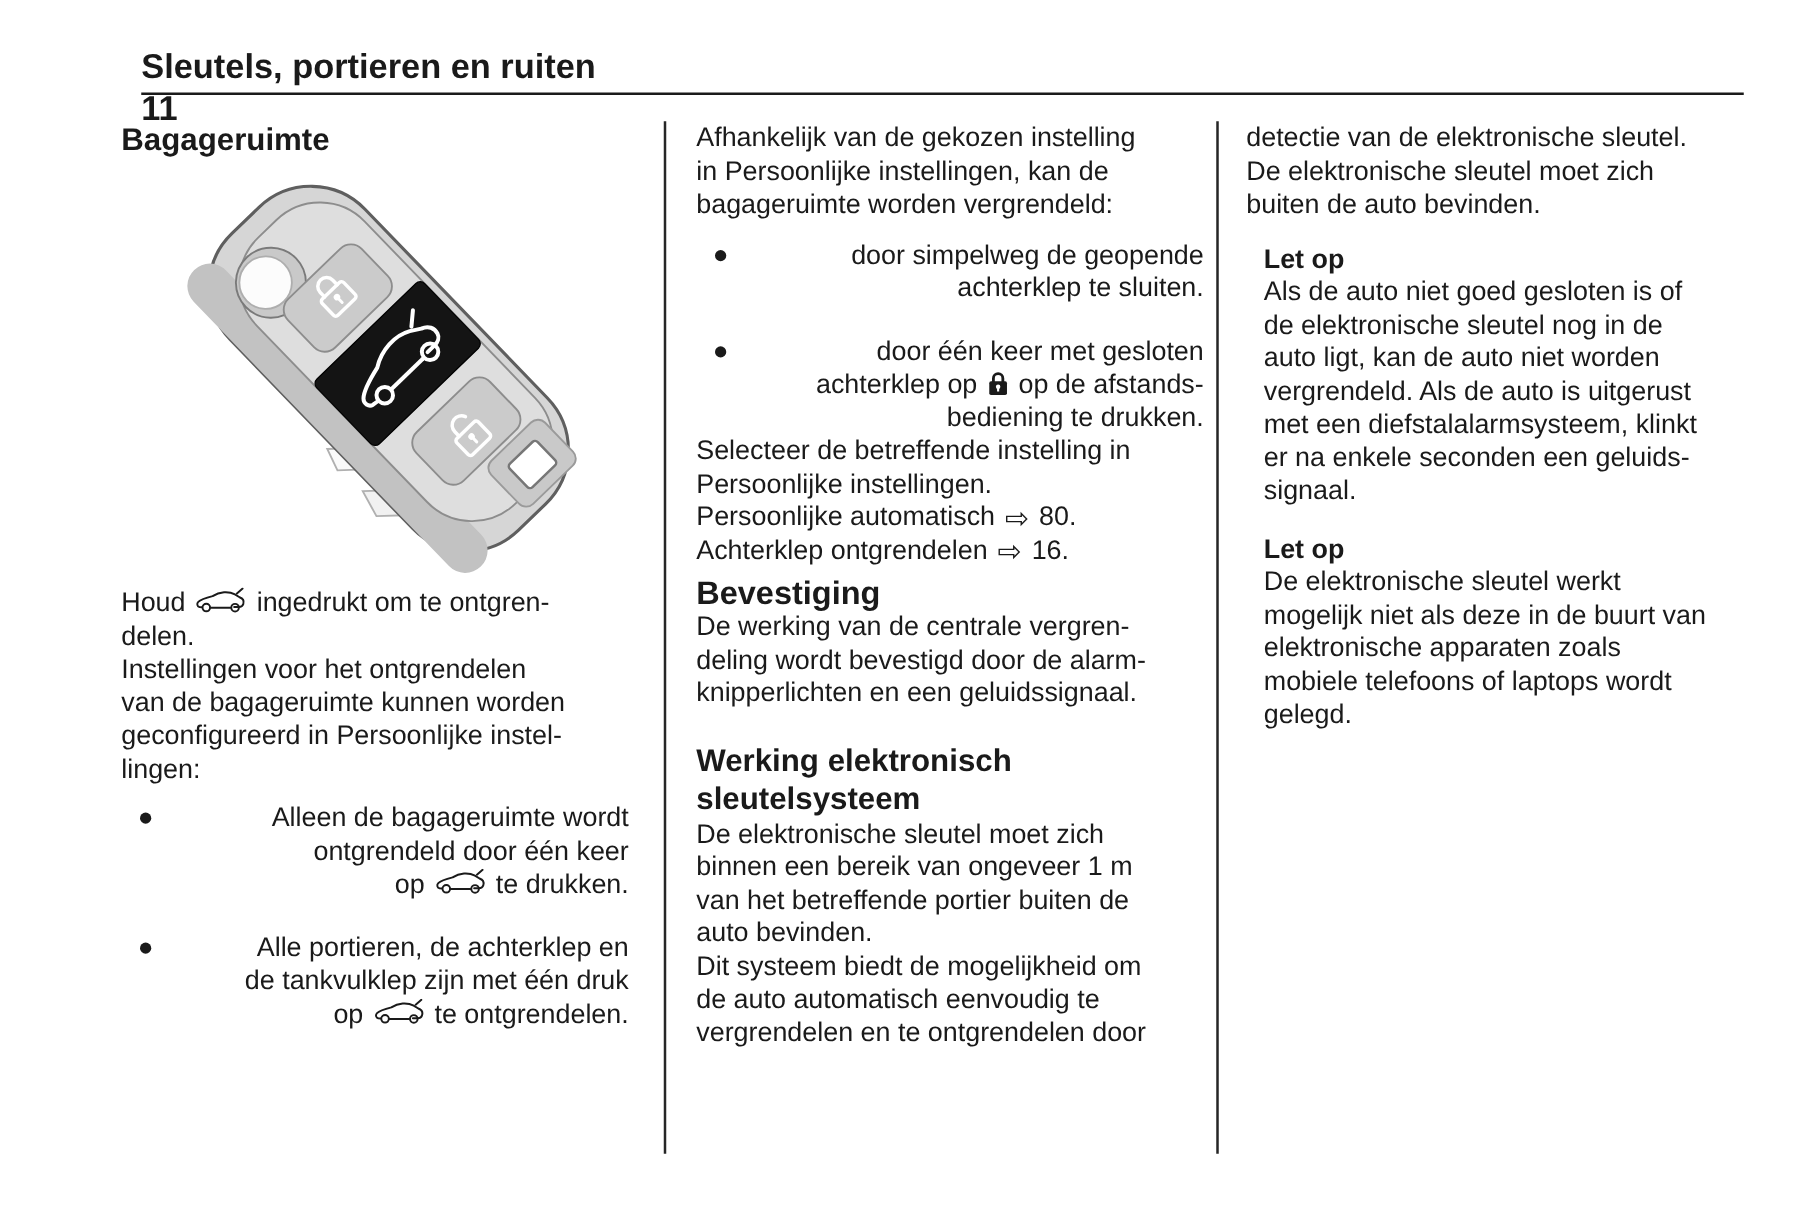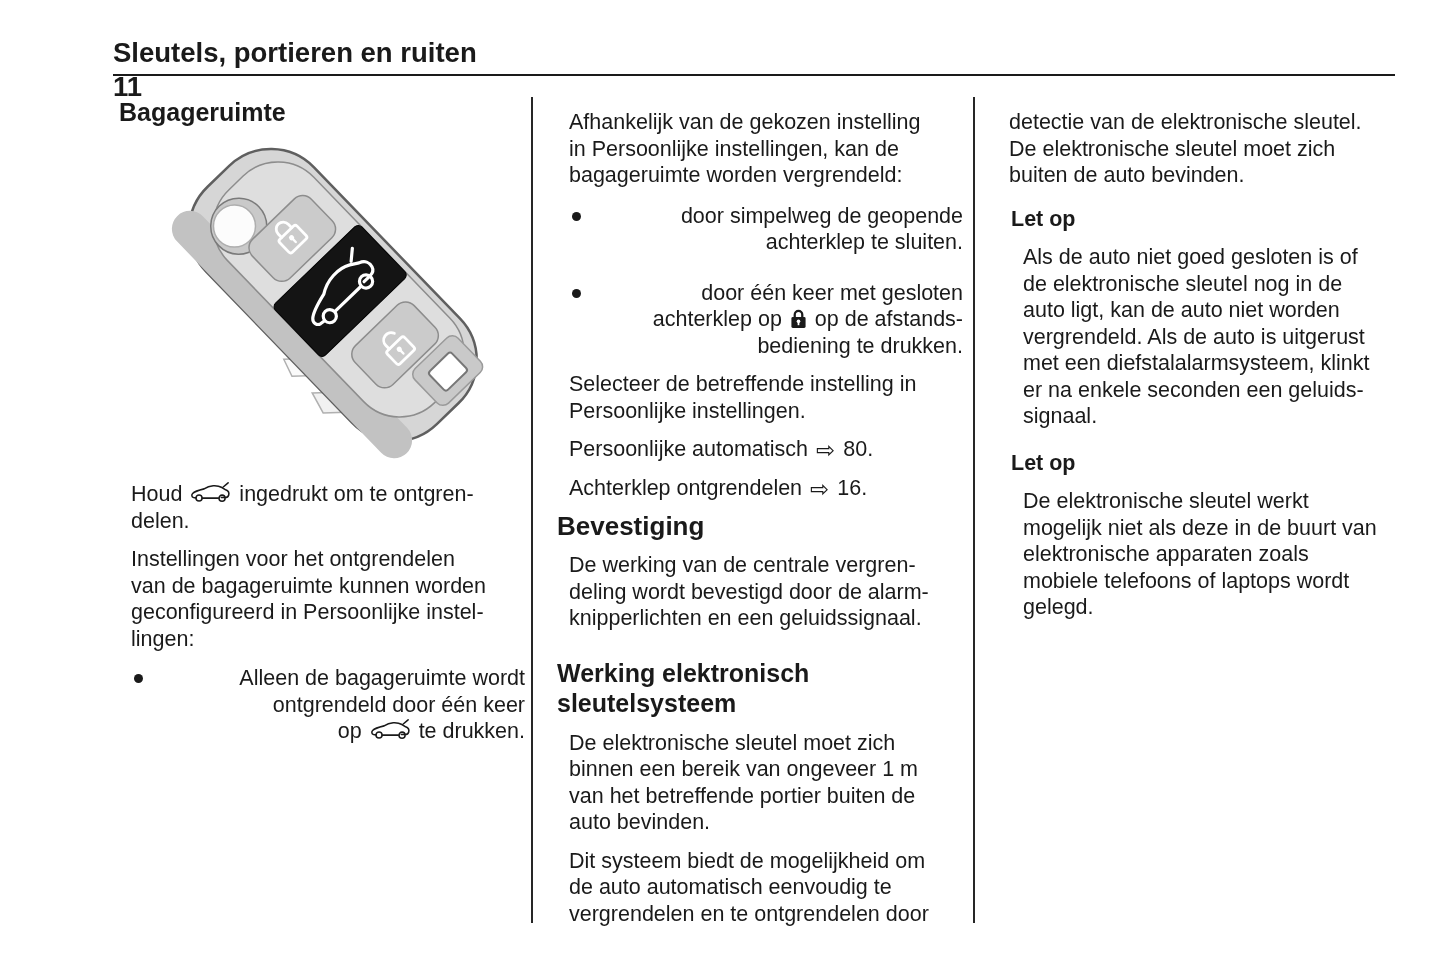--- a/index.html
+++ b/index.html
@@ -8,22 +8,22 @@
     font-family:"Liberation Sans","DejaVu Sans",sans-serif; color:#1a1a1a;
   }
   .header { position:absolute; top:36px; left:113px; width:1282px;
     display:flex; justify-content:flex-end; align-items:baseline;
     font-weight:bold; font-size:27.5px; line-height:34px;flex-direction:column; }
   .pagenum { width:118px; text-align:left; }
   .rule { position:absolute; left:113px; top:74px; width:1282px; height:2px; background:#1a1a1a; }
   .colsep { position:absolute; top:97px; height:826px; width:2px; background:#262626; }
   #sep1 { left:531px; } #sep2 { left:973px; }
   .col { position:absolute; top:97px; width:406px; font-size:21.5px; line-height:26.5px; }
-  #col1 { left:119px; } #col2 { left:557px; } #col3 { left:997px; }
-  .col p { margin:12px; white-space:pre-line; }
+  #col1 { left:97px; } #col2 { left:557px; } #col3 { left:997px; }
+  .col p { margin:0; white-space:pre-line; }
   .section { font-size:25px; line-height:30px; font-weight:bold; margin:0; white-space:pre-line; }
   .sub { font-size:26px; line-height:27px; font-weight:bold; margin:0; }
   .rt { white-space:pre-line; }
   .bullet { position:relative; padding-left:47px;text-align:right; }
   .dot { position:absolute; left:15px; top:9px; width:9px; height:9px; border-radius:50%; background:#1a1a1a; }
   .note { margin-left:14px; }
   .note-title { font-weight:bold; }
   .icon-inline { display:inline-block; vertical-align:-3px; margin:0 2px; line-height:0; }
   .icon-inline .ref-arrow-glyph { font-family:"DejaVu Sans",sans-serif; font-size:23px; line-height:22px; display:inline-block; vertical-align:1px; }
   .fob-wrap { margin:18px 0 0 34px; width:372px; height:324px; }
@@ -109,20 +109,32 @@
     <span><span class="rt">Alleen de bagageruimte wordt
 ontgrendeld door één keer
 op </span><span class="icon-inline"><svg width="41" height="22" viewBox="0 0 44 24" fill="none" stroke="#1a1a1a" stroke-width="1.7" stroke-linecap="round" stroke-linejoin="round">
             <path d="M33.8,17 L37.8,17 C39.5,17 41.3,16.2 41.8,14.4 C42.5,12 41.5,9.5 38.5,8.5 L34.5,6 C29,3 21,3.5 15,7.5 C11,8.5 5,10 2.5,12.5 C1,14 1.5,16.5 3.5,17 L5.8,17.3"></path>
             <path d="M13.2,17.6 L30.6,17.6"></path>
             <circle cx="9.5" cy="17.5" r="3.3"></circle>
             <circle cx="34.6" cy="17.6" r="3.3"></circle>
             <path d="M36.2,5.2 L41.2,0.9"></path>
           </svg></span><span class="rt"> te drukken.</span></span>
   </div>
+  <div class="bullet mt12">
+    <span class="dot"></span>
+    <span><span class="rt">Alle portieren, de achterklep en
+de tankvulklep zijn met één druk
+op </span><span class="icon-inline"><svg width="41" height="22" viewBox="0 0 44 24" fill="none" stroke="#1a1a1a" stroke-width="1.7" stroke-linecap="round" stroke-linejoin="round">
+            <path d="M33.8,17 L37.8,17 C39.5,17 41.3,16.2 41.8,14.4 C42.5,12 41.5,9.5 38.5,8.5 L34.5,6 C29,3 21,3.5 15,7.5 C11,8.5 5,10 2.5,12.5 C1,14 1.5,16.5 3.5,17 L5.8,17.3"></path>
+            <path d="M13.2,17.6 L30.6,17.6"></path>
+            <circle cx="9.5" cy="17.5" r="3.3"></circle>
+            <circle cx="34.6" cy="17.6" r="3.3"></circle>
+            <path d="M36.2,5.2 L41.2,0.9"></path>
+          </svg></span><span class="rt"> te ontgrendelen.</span></span>
+  </div>
 </div>
 
 <div class="col" id="col2">
   <p>Afhankelijk van de gekozen instelling
 in Persoonlijke instellingen, kan de
 bagageruimte worden vergrendeld:</p>
   <div class="bullet mt14">
     <span class="dot"></span>
     <span><span class="rt">door simpelweg de geopende
 achterklep te sluiten.</span></span>

